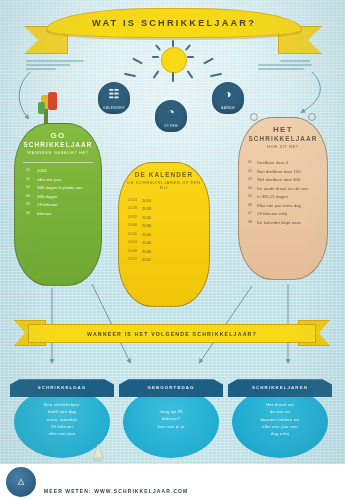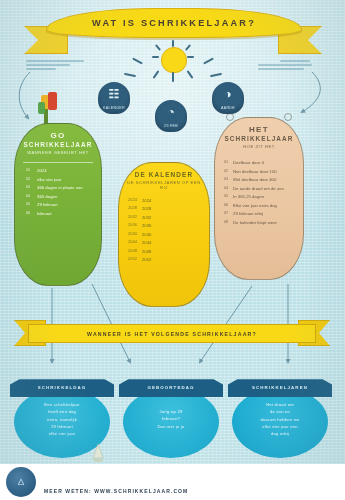--- a/index.html
+++ b/index.html
@@ -95,21 +95,21 @@
   #panel-green ul{left:12px;right:8px;top:45px;color:#f4faea;}
   
   #panel-yellow{left:118px;top:162px;width:92px;height:145px;}
   #panel-yellow .body{background:linear-gradient(180deg,#fcd71a 0%,#f7cc0e 55%,#f0c40a 100%);}
   #panel-yellow .hd{color:#6f6a1c;}
   #panel-yellow .hd .sub{color:#7c7524;}
   #panel-yellow ul{left:10px;right:6px;top:36px;color:#6f6a1c;}
   #panel-yellow li{font-size:4.2px;}
   #panel-yellow li .mk{width:14px;flex:0 0 14px;font-size:4px;}
   
-  #panel-tan{left:214px;top:117px;width:90px;height:163px;}
+  #panel-tan{left:238px;top:117px;width:90px;height:163px;}
   #panel-tan .body{background:linear-gradient(180deg,#f0cfae 0%,#eac6a1 60%,#e4bd97 100%);}
   #panel-tan .hd{color:#6a5a47;}
   #panel-tan .hd .sub{color:#7a6752;}
   #panel-tan ul{left:10px;right:6px;top:43px;color:#6a5a47;}
   #panel-tan li .mk{width:9px;flex:0 0 9px;}
   
   .knob{position:absolute;width:6px;height:6px;border-radius:50%;border:1.2px solid rgba(70,70,60,.45);background:transparent;}
 
   
   #mid-ribbon{position:absolute;left:14px;top:318px;width:316px;height:30px;}

